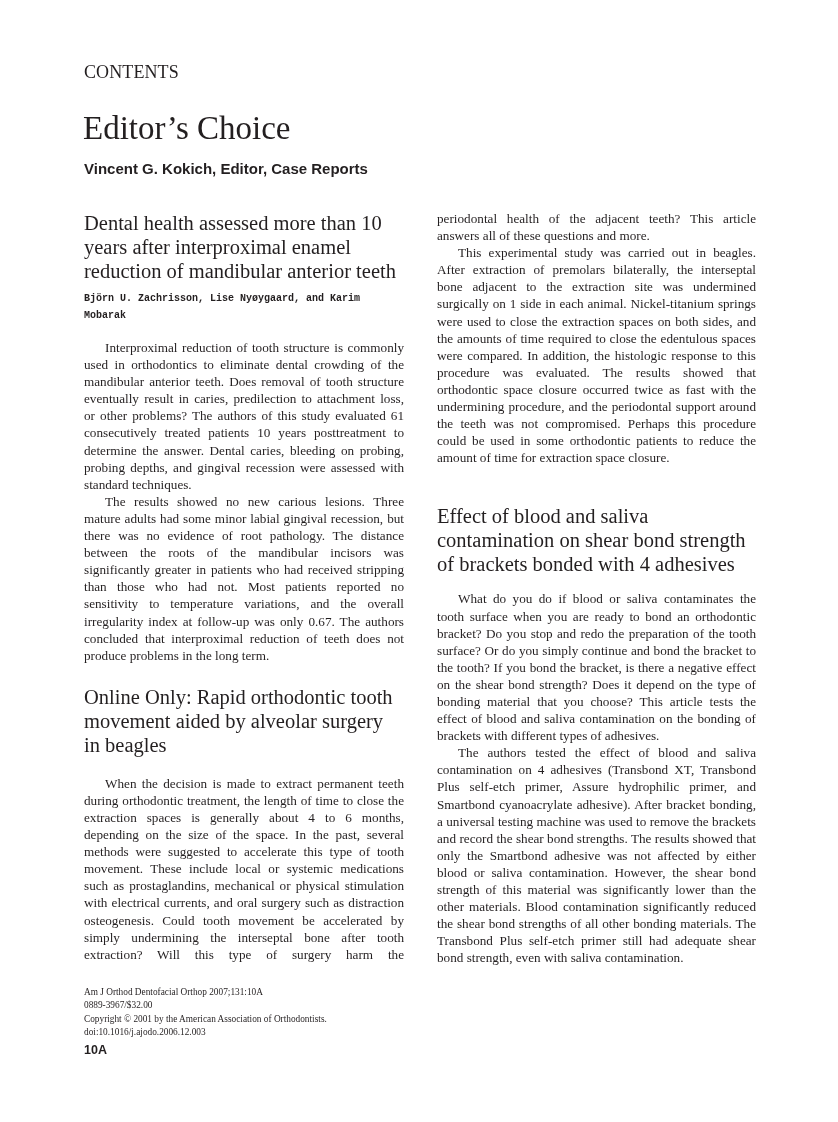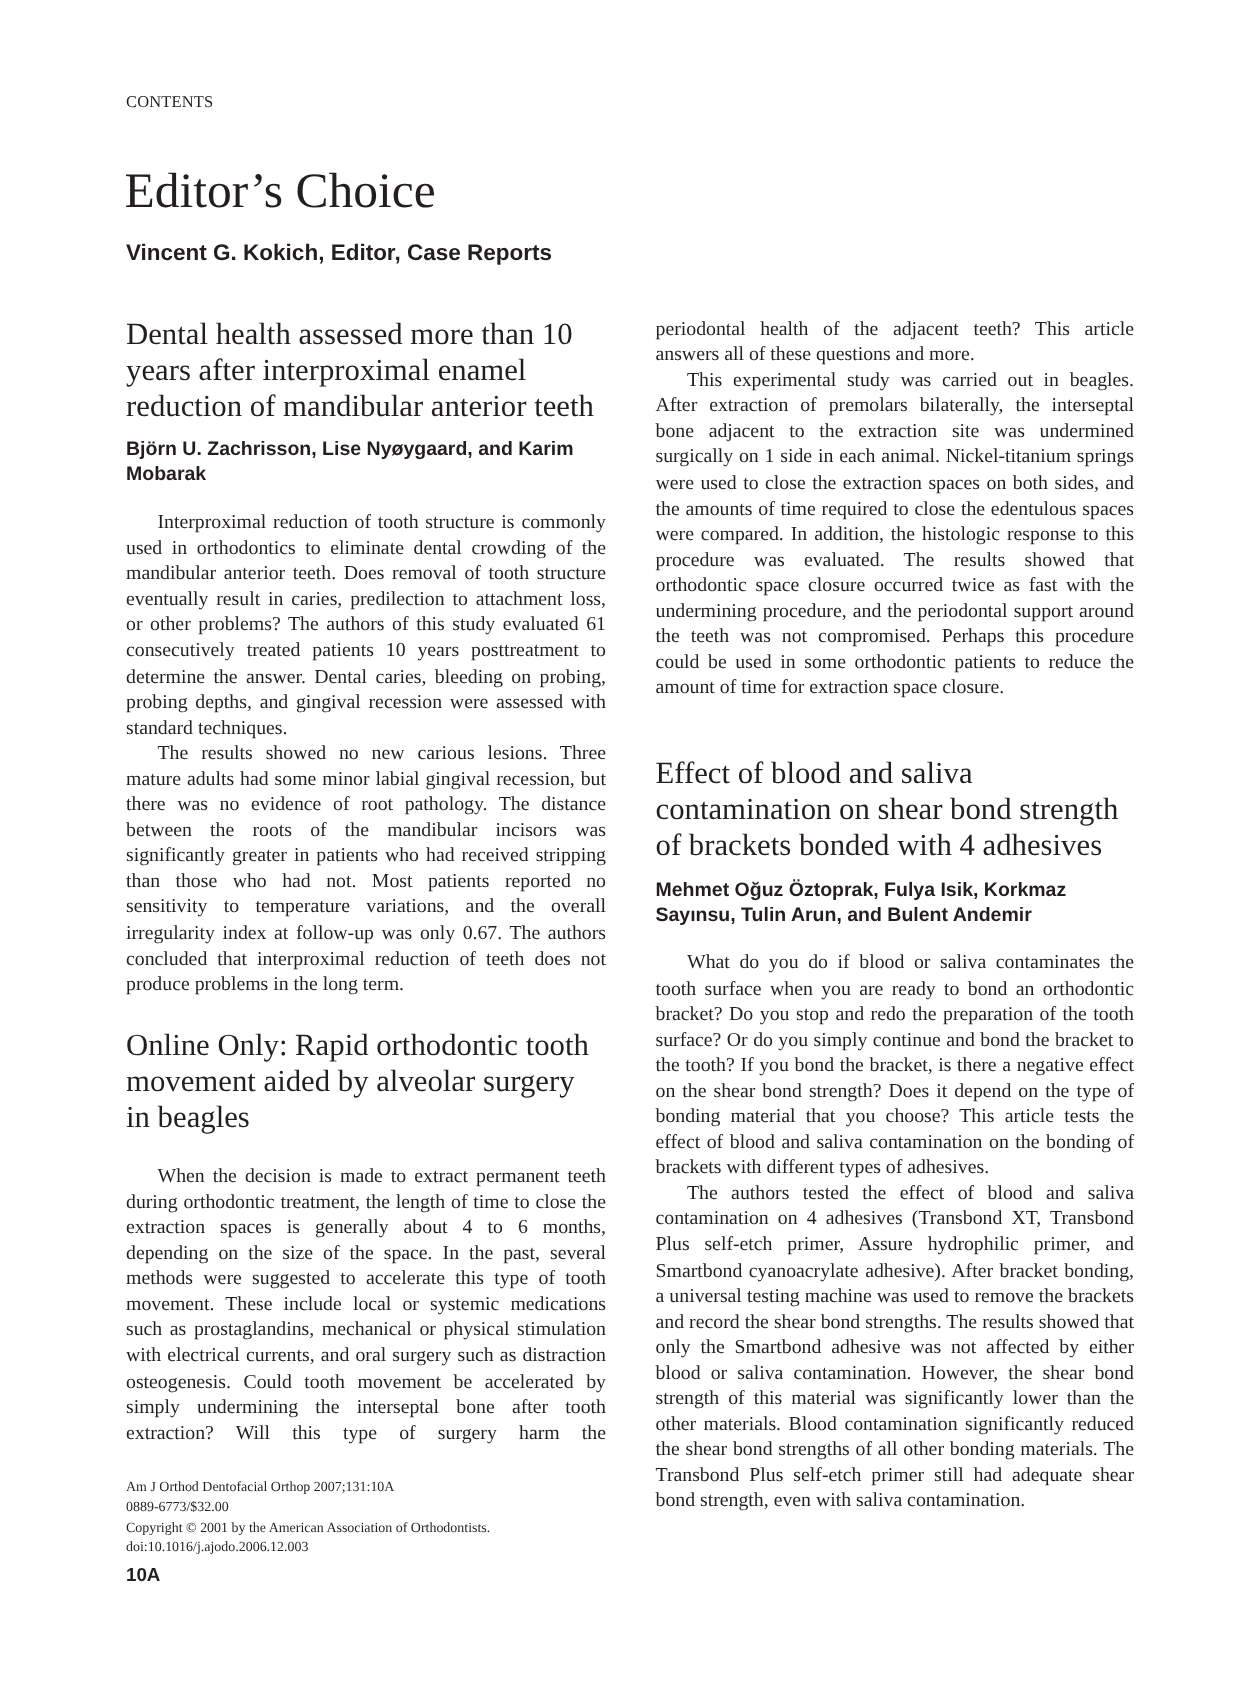--- a/index.html
+++ b/index.html
@@ -1,29 +1,29 @@
 <!DOCTYPE html>
 <html><head>
 <meta charset="utf-8">
 <style>
   html, body { margin: 0; padding: 0; background: #ffffff; }
   body { width: 838px; height: 1122px; position: relative; overflow: hidden; color: #231f20; }
   .serif { font-family: "Liberation Serif", "DejaVu Serif", serif; }
   .sans { font-family: "Liberation Sans", "DejaVu Sans", sans-serif; }
 
-  #section-label { position: absolute; left: 84px; top: 62px; font-size: 11px; letter-spacing: 0.1px; }
+  #section-label { position: absolute; left: 84px; top: 62px; font-size: 18px; letter-spacing: 0.1px; }
   #page-title { position: absolute; left: 83px; top: 106px; font-size: 33px; font-weight: normal; margin: 0; line-height: 44px; }
   #editor-line { position: absolute; left: 84px; top: 160px; font-size: 15px; font-weight: bold; }
 
   .col { position: absolute; }
   #col-left { left: 84px; top: 210px; width: 320px; }
   #col-right { left: 437px; top: 210px; width: 319px; }
 
   .art-title { font-size: 20.5px; line-height: 24px; margin: 0; font-weight: normal; }
-  .art-authors { font-size: 13px; font-weight: bold; line-height: 17px; }
+  .art-authors { font-size: 10px; font-weight: bold; line-height: 17px; font-family: Liberation Mono, monospace; }
   .para { font-size: 13.2px; line-height: 17.1px; text-align: justify; margin: 0; hyphens: manual; }
   .para.indent { text-indent: 21px; }
 
   #footer-meta { position: absolute; left: 84px; top: 986px; font-size: 9.3px; line-height: 13.3px; }
   #page-number { position: absolute; left: 84px; top: 1043px; font-size: 12.5px; font-weight: bold; }
 </style>
 </head>
 <body>
 
 <div id="section-label" class="serif">CONTENTS</div>
@@ -43,25 +43,24 @@
     <p class="para indent serif" style="margin-top:18px; text-align-last: justify;">When the decision is made to extract permanent teeth during orthodontic treatment, the length of time to close the extraction spaces is generally about 4 to 6 months, depending on the size of the space. In the past, several methods were suggested to accelerate this type of tooth movement. These include local or systemic medications such as prostaglandins, mechanical or physical stimulation with electrical currents, and oral surgery such as distraction osteogenesis. Could tooth movement be accelerated by simply undermining the interseptal bone after tooth extraction? Will this type of surgery harm the</p>
   </article>
 </div>
 
 <div id="col-right" class="col">
   <p class="para serif">periodontal health of the adjacent teeth? This article answers all of these questions and more.</p>
   <p class="para indent serif">This experimental study was carried out in beagles. After extraction of premolars bilaterally, the interseptal bone adjacent to the extraction site was undermined surgically on 1 side in each animal. Nickel-titanium springs were used to close the extraction spaces on both sides, and the amounts of time required to close the edentulous spaces were compared. In addition, the histologic response to this procedure was evaluated. The results showed that orthodontic space closure occurred twice as fast with the undermining procedure, and the periodontal support around the teeth was not compromised. Perhaps this procedure could be used in some orthodontic patients to reduce the amount of time for extraction space closure.</p>
 
   <article style="margin-top:38px;">
     <h2 class="art-title serif">Effect of blood and saliva contamination on shear bond strength of brackets bonded with 4 adhesives</h2>
-    <div class="art-authors sans" style="margin-top:8px;">Mehmet Oğuz Öztoprak, Fulya Isik, Korkmaz Sayınsu, Tulin Arun, and Bulent Andemir</div>
     <p class="para indent serif" style="margin-top:14px;">What do you do if blood or saliva contaminates the tooth surface when you are ready to bond an orthodontic bracket? Do you stop and redo the preparation of the tooth surface? Or do you simply continue and bond the bracket to the tooth? If you bond the bracket, is there a negative effect on the shear bond strength? Does it depend on the type of bonding material that you choose? This article tests the effect of blood and saliva contamination on the bonding of brackets with different types of adhesives.</p>
     <p class="para indent serif">The authors tested the effect of blood and saliva contamination on 4 adhesives (Transbond XT, Transbond Plus self-etch primer, Assure hydrophilic primer, and Smartbond cyanoacrylate adhesive). After bracket bonding, a universal testing machine was used to remove the brackets and record the shear bond strengths. The results showed that only the Smartbond adhesive was not affected by either blood or saliva contamination. However, the shear bond strength of this material was significantly lower than the other materials. Blood contamination significantly reduced the shear bond strengths of all other bonding materials. The Transbond Plus self-etch primer still had adequate shear bond strength, even with saliva contamination.</p>
   </article>
 </div>
 
 <div id="footer-meta" class="serif">
   <div>Am J Orthod Dentofacial Orthop 2007;131:10A</div>
-  <div>0889-6773/$32.00</div>
+  <div>0889-3967/$32.00</div>
   <div>Copyright © 2001 by the American Association of Orthodontists.</div>
   <div>doi:10.1016/j.ajodo.2006.12.003</div>
 </div>
 <div id="page-number" class="sans">10A</div>
 
 </body></html>

